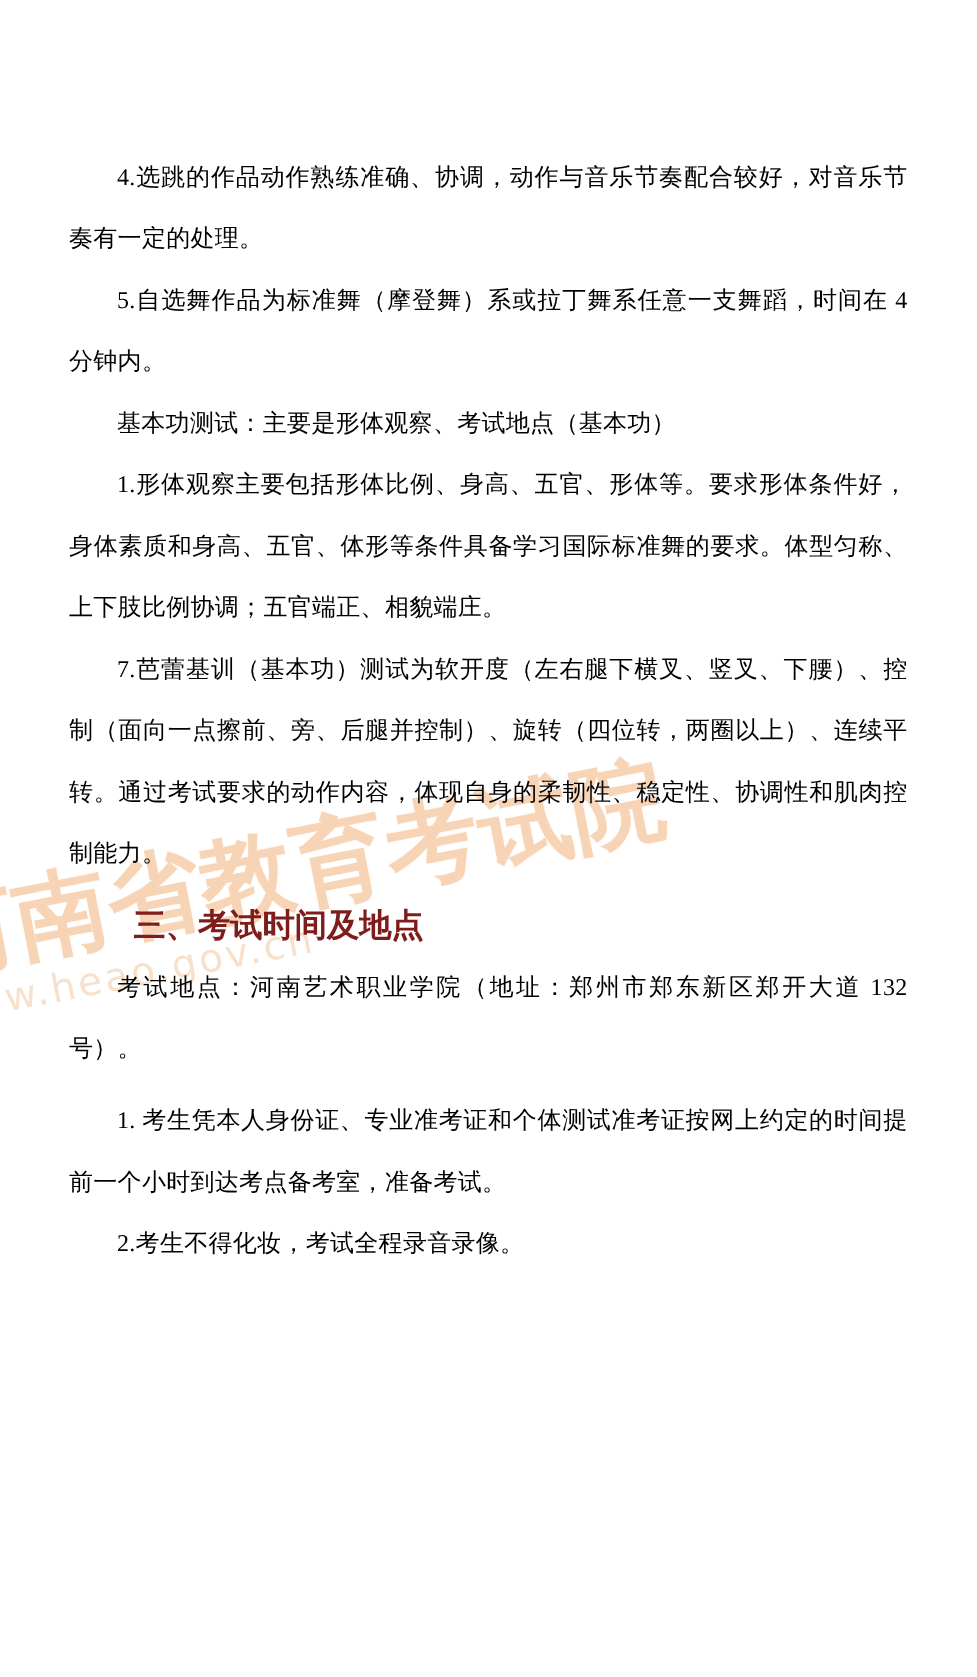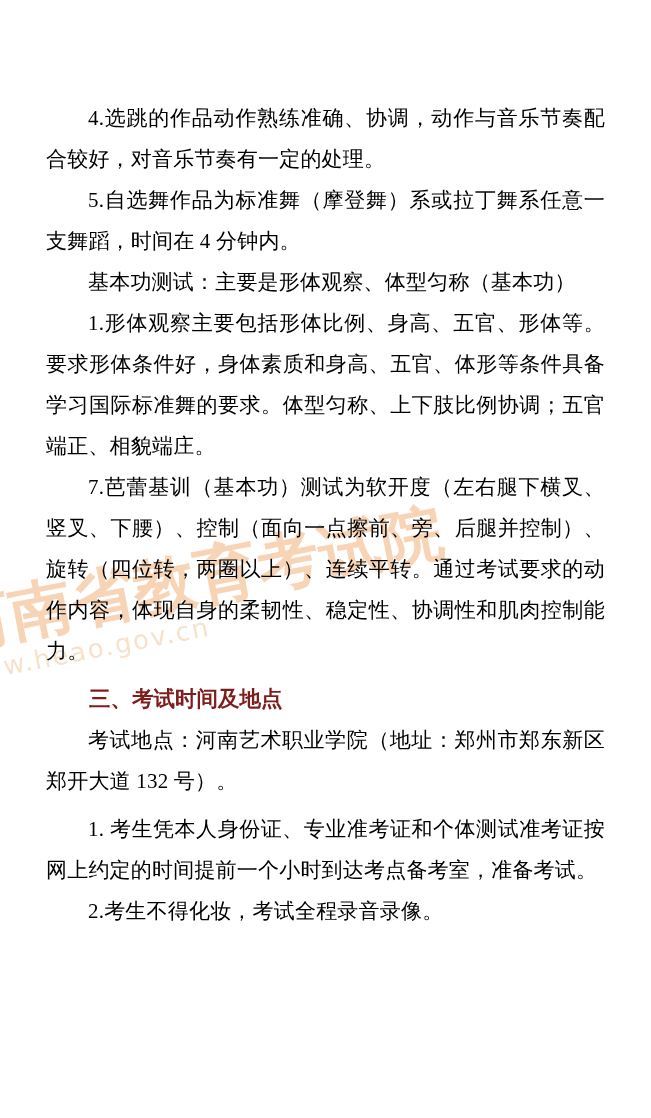--- a/index.html
+++ b/index.html
@@ -56,21 +56,21 @@
     letter-spacing: 2px;
   }
 
   #content {
     position: relative;
     z-index: 10;
   }
 
   p.para {
     margin: 0 0 0 0;
-    font-size: 21px;
+    font-size: 16px;
     line-height: 41px;
     color: #000000;
     text-align: justify;
     text-justify: inter-ideograph;
     letter-spacing: 0.2px;
   }
   p.indent {
     text-indent: 2em;
   }
   h3.heading {
@@ -91,21 +91,21 @@
 
   <div id="watermark">
     <div class="wm-text">河南省教育考试院</div>
     <div class="wm-sub">www.heao.gov.cn</div>
   </div>
 
   <div id="content">
 
     <p class="para indent">4.选跳的作品动作熟练准确、协调，动作与音乐节奏配合较好，对音乐节奏有一定的处理。</p>
     <p class="para indent">5.自选舞作品为标准舞（摩登舞）系或拉丁舞系任意一支舞蹈，时间在 4 分钟内。</p>
-    <p class="para indent">基本功测试：主要是形体观察、体型匀称（基本功）</p>
+    <p class="para indent">基本功测试：主要是形体观察、考试地点（基本功）</p>
     <p class="para indent">1.形体观察主要包括形体比例、身高、五官、形体等。要求形体条件好，身体素质和身高、五官、体形等条件具备学习国际标准舞的要求。体型匀称、上下肢比例协调；五官端正、相貌端庄。</p>
     <p class="para indent">7.芭蕾基训（基本功）测试为软开度（左右腿下横叉、竖叉、下腰）、控制（面向一点擦前、旁、后腿并控制）、旋转（四位转，两圈以上）、连续平转。通过考试要求的动作内容，体现自身的柔韧性、稳定性、协调性和肌肉控制能力。</p>
 
     <div class="spacer-sm"></div>
 
     <h3 class="heading">三、考试时间及地点</h3>
     <p class="para indent">考试地点：河南艺术职业学院（地址：郑州市郑东新区郑开大道 132 号）。</p>
 
     <div class="spacer-sm"></div>
 

